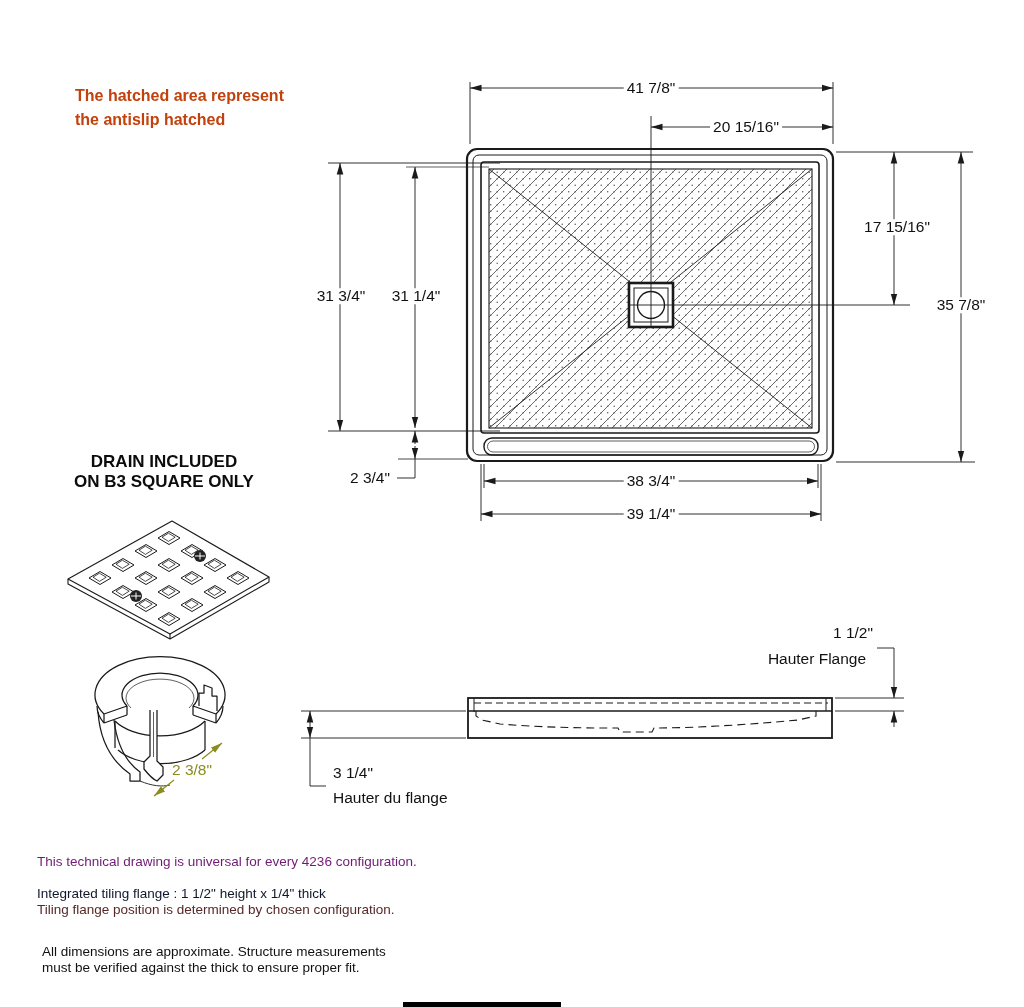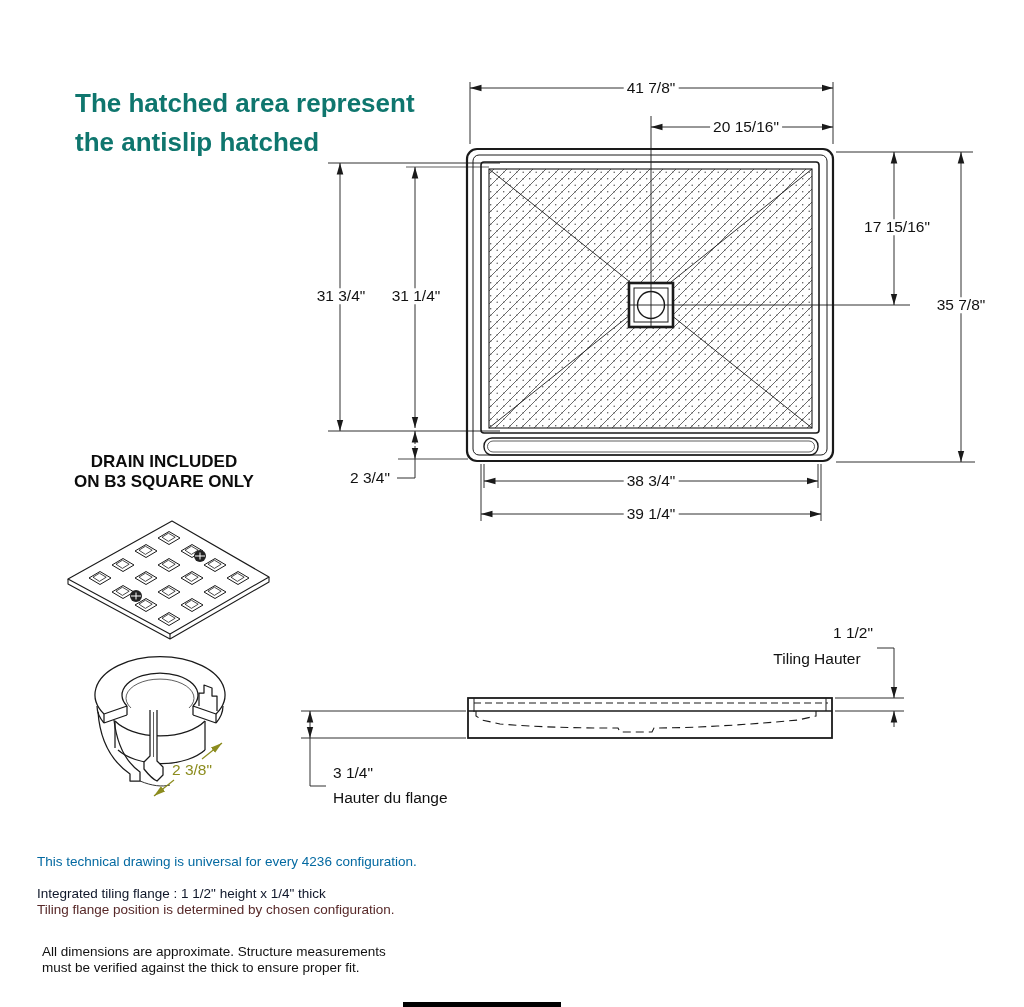--- a/index.html
+++ b/index.html
@@ -3,22 +3,22 @@
 <meta charset="utf-8">
 <style>
   html,body{margin:0;padding:0;background:#fff;}
   #stage{position:relative;width:1024px;height:1007px;background:#fff;overflow:hidden;
          font-family:"Liberation Sans",sans-serif;color:#111;}
   #draw{position:absolute;left:0;top:0;}
   .dim{position:absolute;transform:translate(-50%,-50%);font-size:15.5px;line-height:1;
        white-space:nowrap;background:#fff;padding:0 3px;color:#111;}
   .dim.noBg{background:transparent;}
   .dim.leftAl{transform:translate(0,-50%);}
-  .title{position:absolute;left:75px;top:84px;font-size:26px;font-weight:bold;
-         line-height:1.5;color:#0f766e;}
+  .title{position:absolute;left:75px;top:84px;font-size:16px;font-weight:bold;
+         line-height:1.5;color:#c2410c;}
   .drainNote{position:absolute;left:164px;top:452px;transform:translateX(-50%);
          text-align:center;font-size:17px;font-weight:bold;line-height:1.18;color:#0c0c0c;}
   .note{position:absolute;font-size:13.5px;line-height:1.22;white-space:nowrap;}
 </style>
 </head>
 <body>
 
 <div id="stage">
 
   <svg id="draw" width="1024" height="1007" viewBox="0 0 1024 1007">
@@ -198,23 +198,23 @@
   <div class="dim" style="left:651px;top:514px">39 1/4"</div>
 
   <div class="drainNote">
     <div>DRAIN INCLUDED</div>
     <div>ON B3 SQUARE ONLY</div>
   </div>
 
   <div class="dim noBg" style="left: 192px; top: 770px; color: rgb(140, 140, 30);">2 3/8"</div>
 
   <div class="dim noBg" style="left:853px;top:633px">1 1/2"</div>
-  <div class="dim noBg" style="left:817px;top:659px">Tiling Hauter</div>
+  <div class="dim noBg" style="left:817px;top:659px">Hauter Flange</div>
   <div class="dim noBg leftAl" style="left:330px;top:773px">3 1/4"</div>
   <div class="dim noBg leftAl" style="left:330px;top:798px">Hauter du flange</div>
 
-  <div class="note" style="left: 37px; top: 854px; color: #0369a1;">This technical drawing is universal for every 4236 configuration.</div>
+  <div class="note" style="left: 37px; top: 854px; color: #701a75;">This technical drawing is universal for every 4236 configuration.</div>
   <div class="note" style="left: 37px; top: 886px; color: #0f172a;">Integrated tiling flange : 1 1/2" height x 1/4" thick</div>
   <div class="note" style="left:42px;top:944px">All dimensions are approximate. Structure measurements</div>
   <div class="note" style="left: 37px; top: 902px; color: rgb(87, 40, 40);">Tiling flange position is determined by chosen configuration.</div>
   <div class="note" style="left:42px;top:960px">must be verified against the thick to ensure proper fit.</div>
 
 </div>
 
 </body></html>

